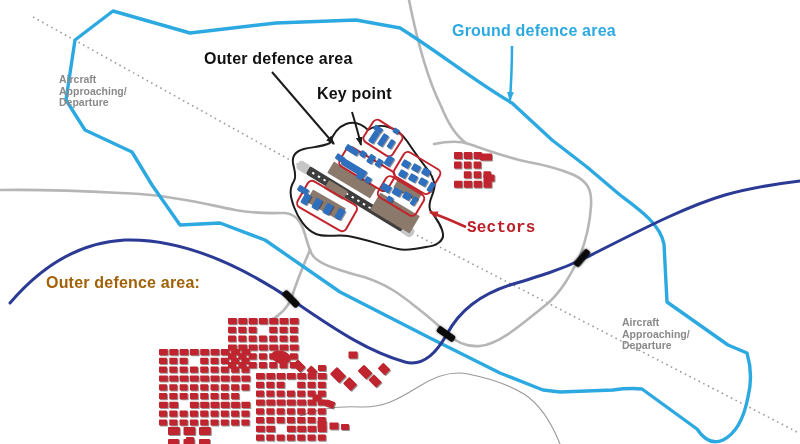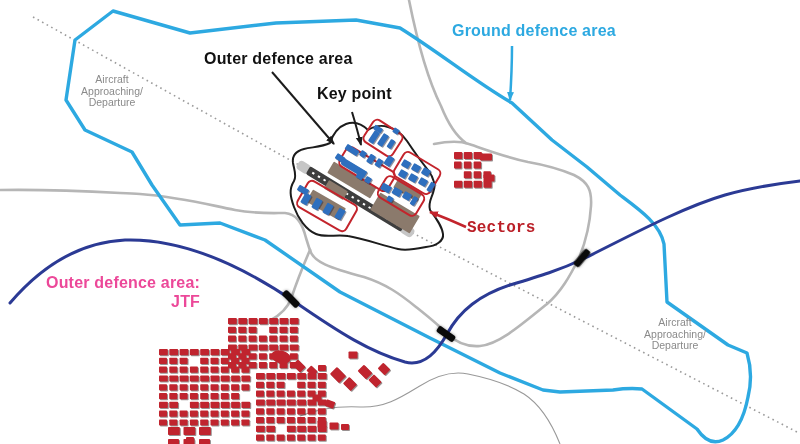--- a/index.html
+++ b/index.html
@@ -4,21 +4,21 @@
 <style>
   html,body{margin:0;padding:0;background:#fff;}
   .stage{
     position:relative;width:800px;height:444px;overflow:hidden;background:#fff;
     font-family:"Liberation Sans","DejaVu Sans",sans-serif;
   }
   .stage svg{position:absolute;left:0;top:0;}
   .lbl{position:absolute;font-weight:bold;white-space:nowrap;text-align:right;}
   .lbl-big{font-size:16px;letter-spacing:.2px;}
   .lbl-corridor{
-    font-size:10.5px;font-weight:normal;line-height:11.5px;text-align:center;
+    font-size:10.5px;font-weight:bold;line-height:11.5px;text-align:left;
     white-space:normal;width:106px;
   }
   .lbl-outer{line-height:19px;}
 </style>
 </head>
 <body>
 
 <div class="stage">
 
   <svg id="map" width="800" height="444" viewBox="0 0 800 444">
@@ -335,23 +335,22 @@
     </svg>
 
   <div class="lbl lbl-big" style="left: 452px; top: 22px; color: rgb(45, 169, 225);">Ground defence area</div>
 
   <div class="lbl lbl-big" style="left: 204px; top: 50px; color: rgb(17, 17, 17);">Outer defence area</div>
 
   <div class="lbl lbl-big" style="left: 317px; top: 85px; color: rgb(17, 17, 17);">Key point</div>
 
   <div class="lbl lbl-big" style="left: 467px; top: 219px; color: rgb(187, 32, 40); font-family: Liberation Mono, monospace;">Sectors</div>
 
-  <div class="lbl lbl-big lbl-outer" style="left: 46px; top: 273px; color: #ec4899;">
+  <div class="lbl lbl-big lbl-outer" style="left: 46px; top: 273px; color: #a16207;">
     <div>Outer defence area:</div>
-    <div>JTF</div>
   </div>
 
   <div class="lbl lbl-corridor" style="left: 59px; top: 74px; color: rgb(138, 138, 138);">
     <span style="display:block">Aircraft</span>
     <span style="display:block">Approaching/</span>
     <span style="display:block">Departure</span>
   </div>
 
   <div class="lbl lbl-corridor" style="left: 622px; top: 317px; color: rgb(138, 138, 138);">
     <span style="display:block">Aircraft</span>

